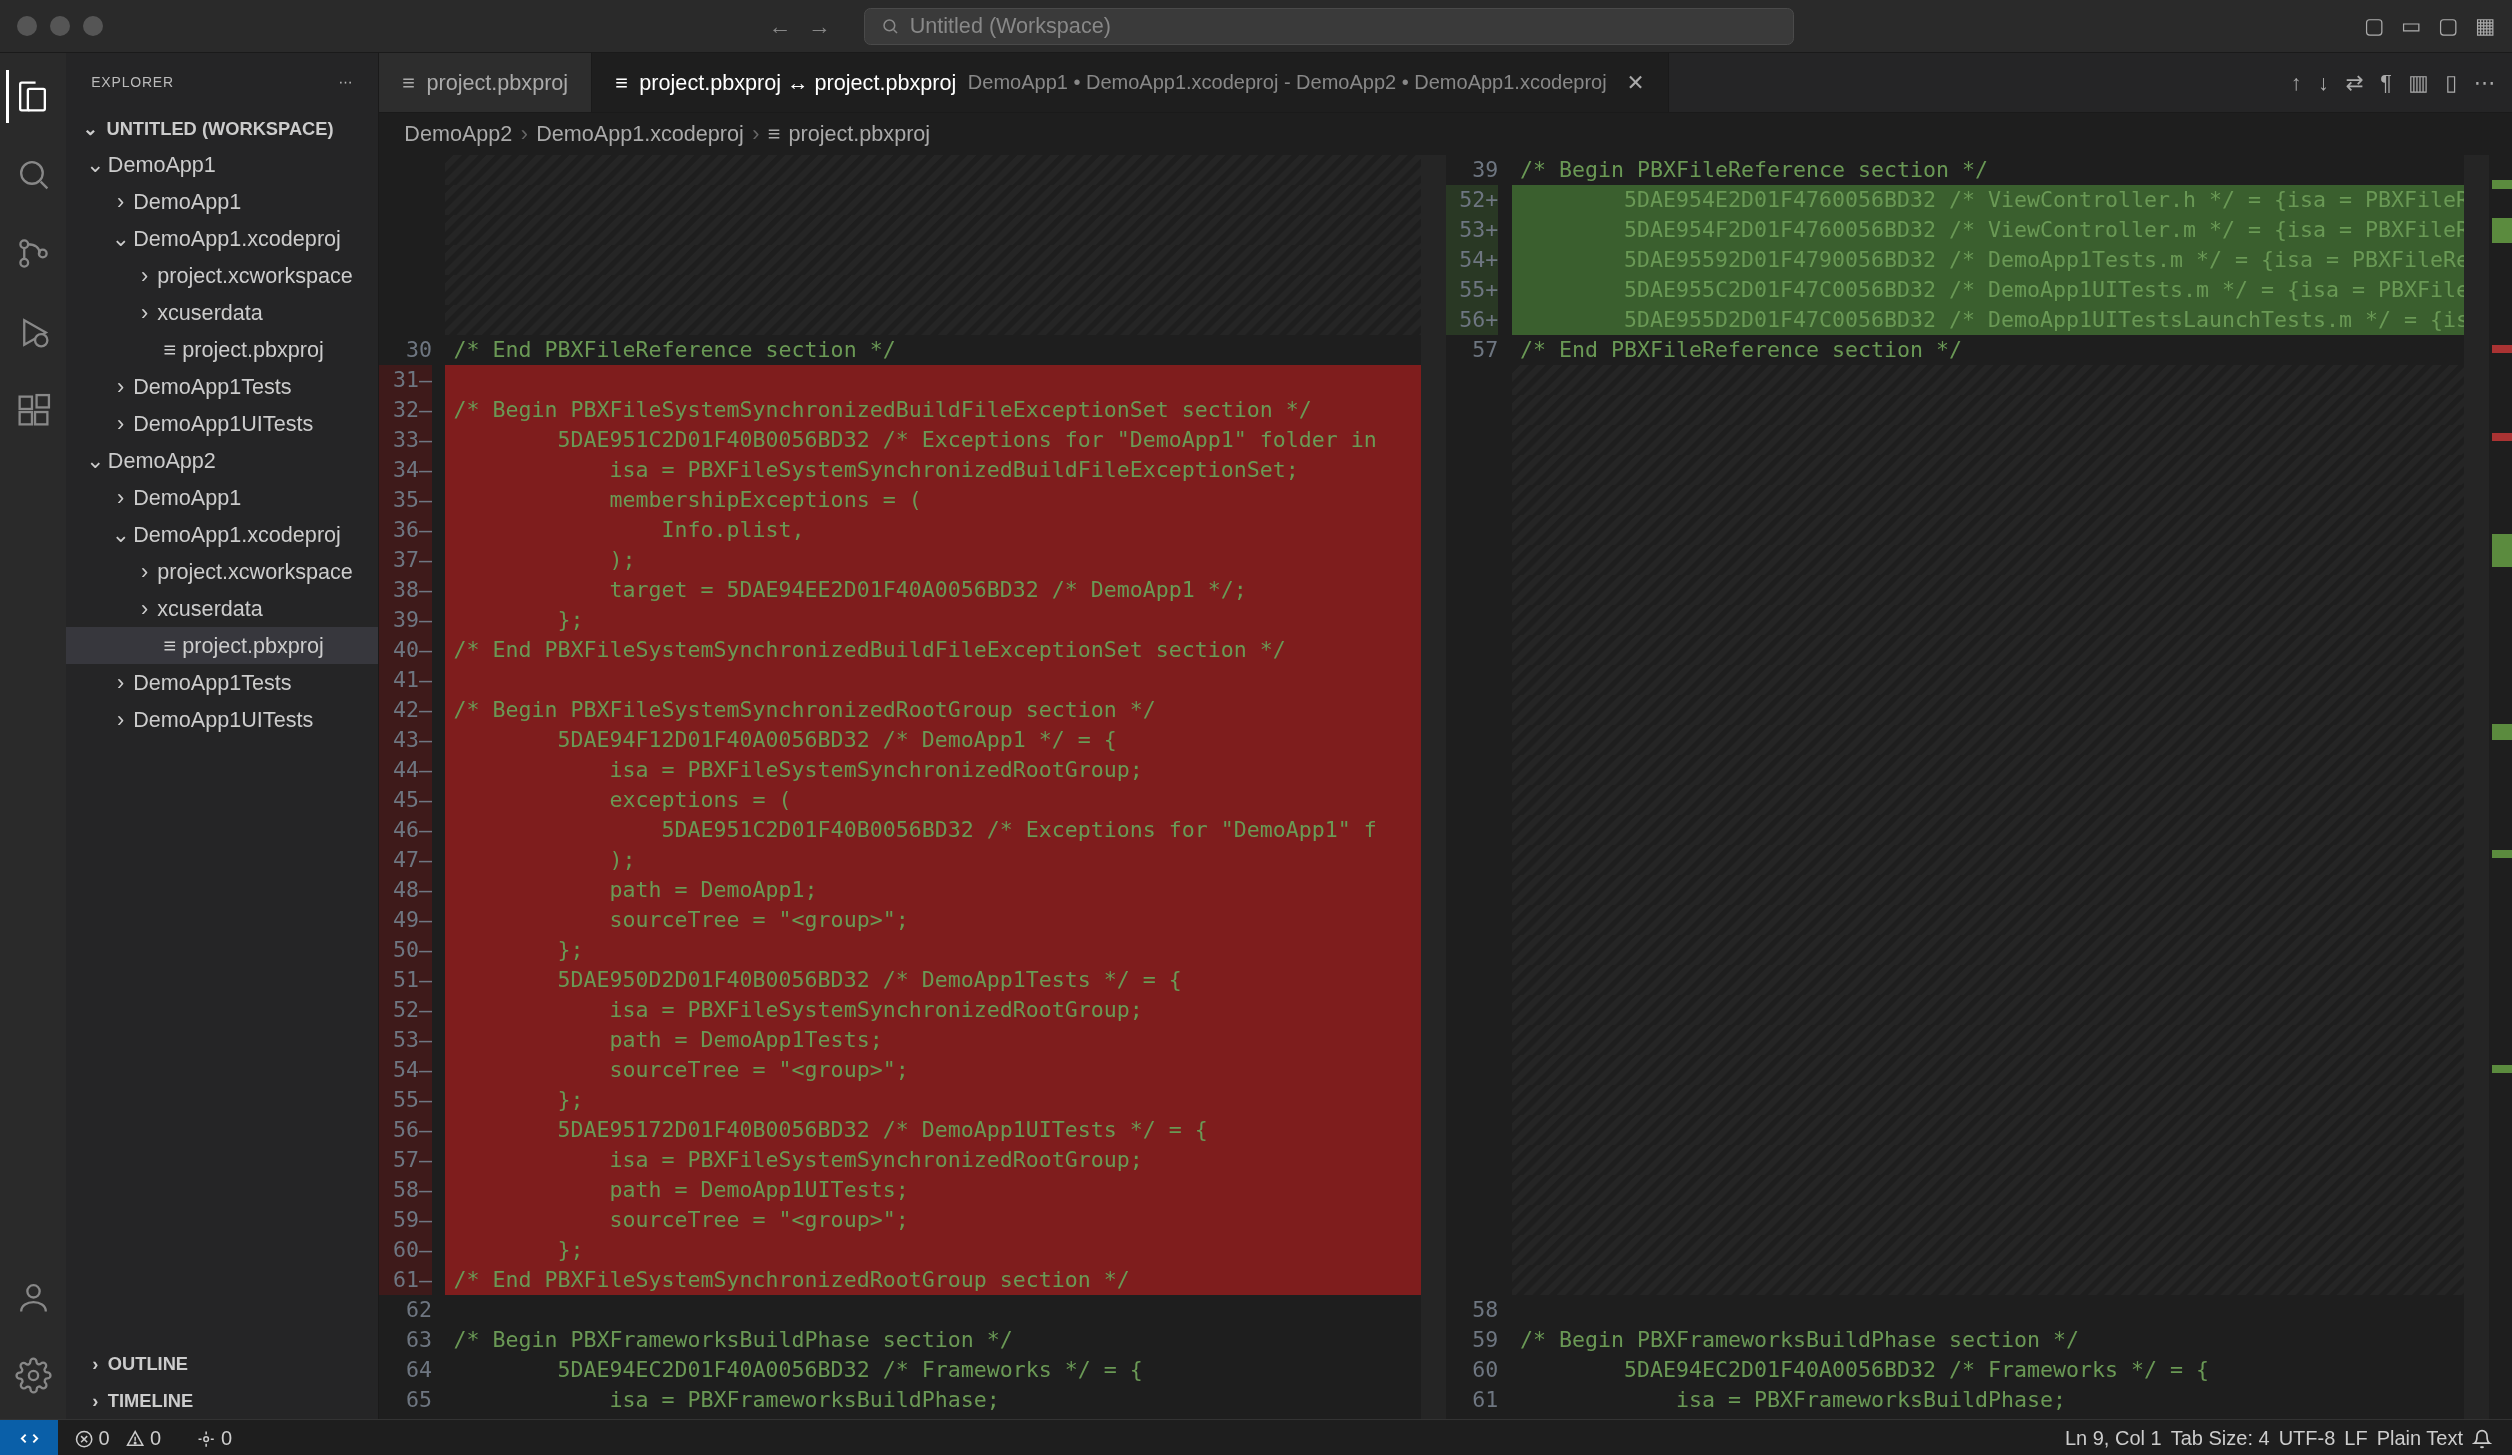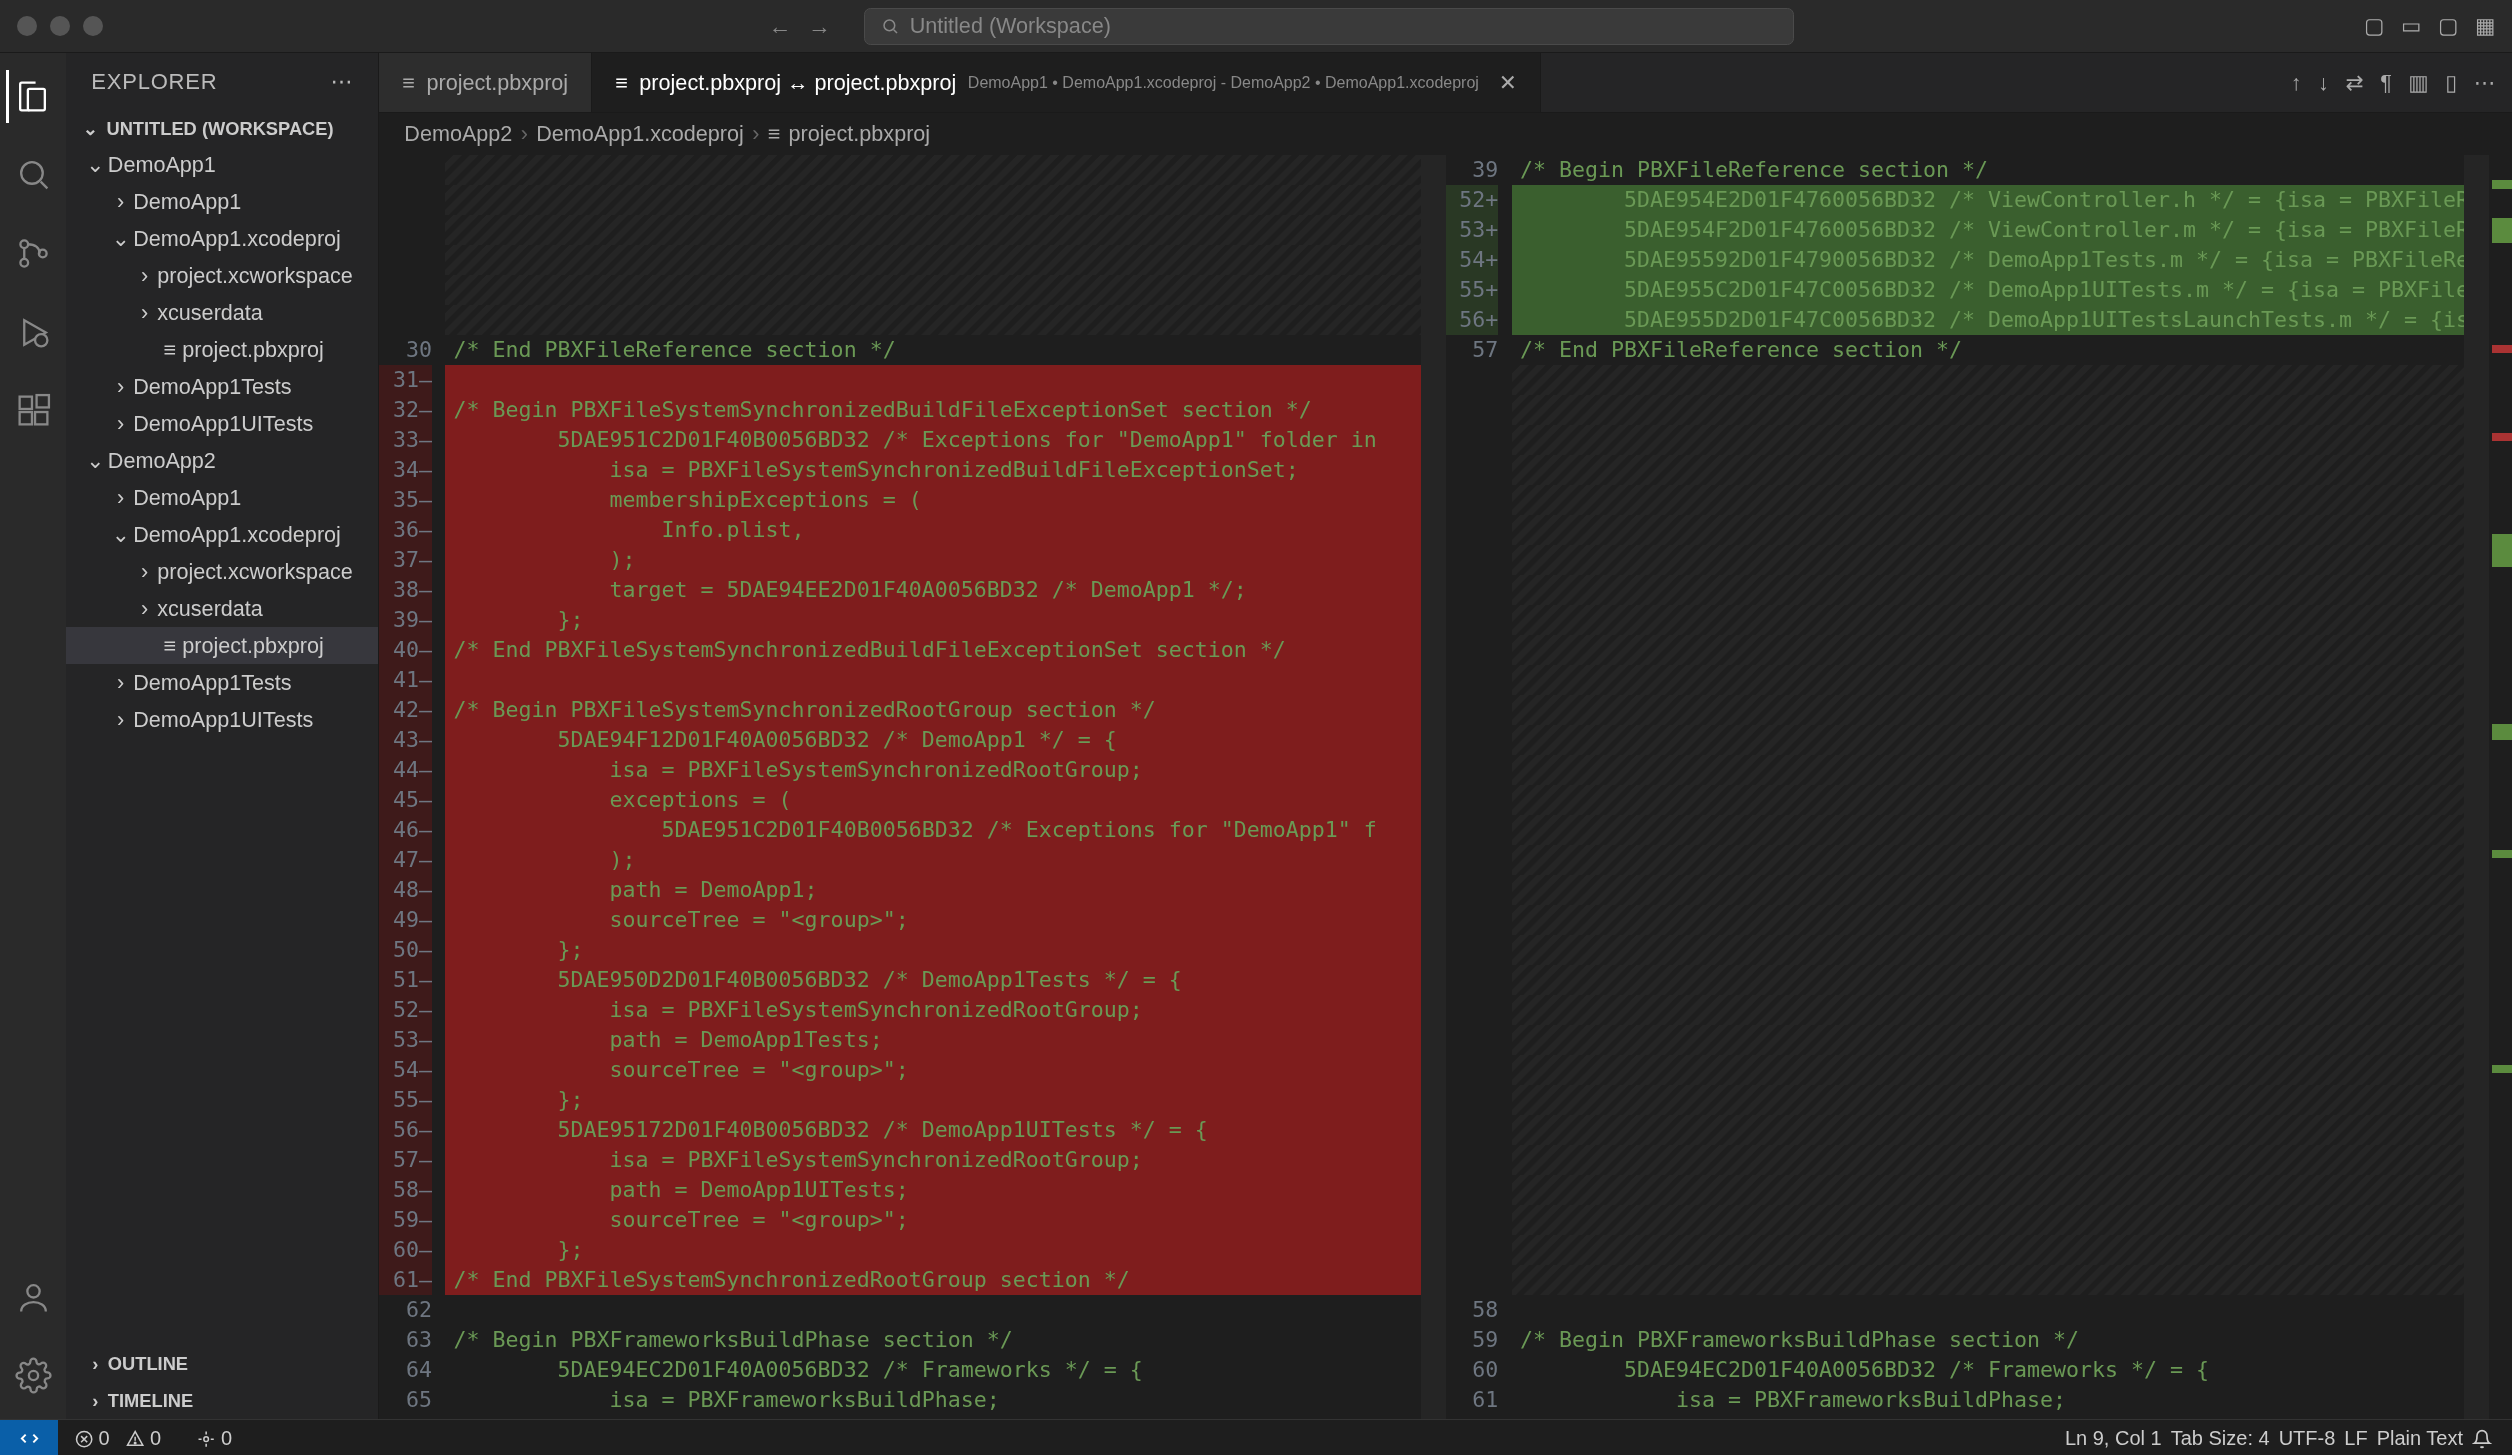--- a/index.html
+++ b/index.html
@@ -59,21 +59,21 @@
   background: #252526;
   display: flex;
   flex-direction: column;
   border-right: 0.8px solid #1a1a1a;
 }
 .sidebar-header {
   height: 58px;
   display: flex;
   align-items: center;
   padding: 0 25px;
-  font-size: 22px;
+  font-size: 14px;
   letter-spacing: 0.8px;
   color: #bbb;
 }
 .sidebar-header .dots { margin-left: auto; color: #bbb; cursor: pointer; }
 .section-title {
   padding: 6.6px 16.6px;
   font-size: 18.3px;
   font-weight: 700;
   color: #ccc;
   display: flex;
@@ -111,21 +111,21 @@
   background: #2d2d2d;
   border-right: 0.8px solid #1a1a1a;
   font-size: 21.6px;
   color: #aaa;
   cursor: pointer;
   gap: 11.6px;
   white-space: nowrap;
 }
 .tab.active { background: #1e1e1e; color: #fff; }
 .tab .close { color: #aaa; margin-left: 8.3px; }
-.tab .subtitle { color: #888; font-size: 16px; }
+.tab .subtitle { color: #888; font-size: 20px; }
 .tab-actions { margin-left: auto; display: flex; align-items: center; gap: 16.6px; padding: 0 16.6px; color: #aaa; }
 .tab-actions span { cursor: pointer; }
 
 .breadcrumb {
   height: 42px;
   display: flex;
   align-items: center;
   padding: 0 25px;
   font-size: 21.6px;
   color: #aaa;

